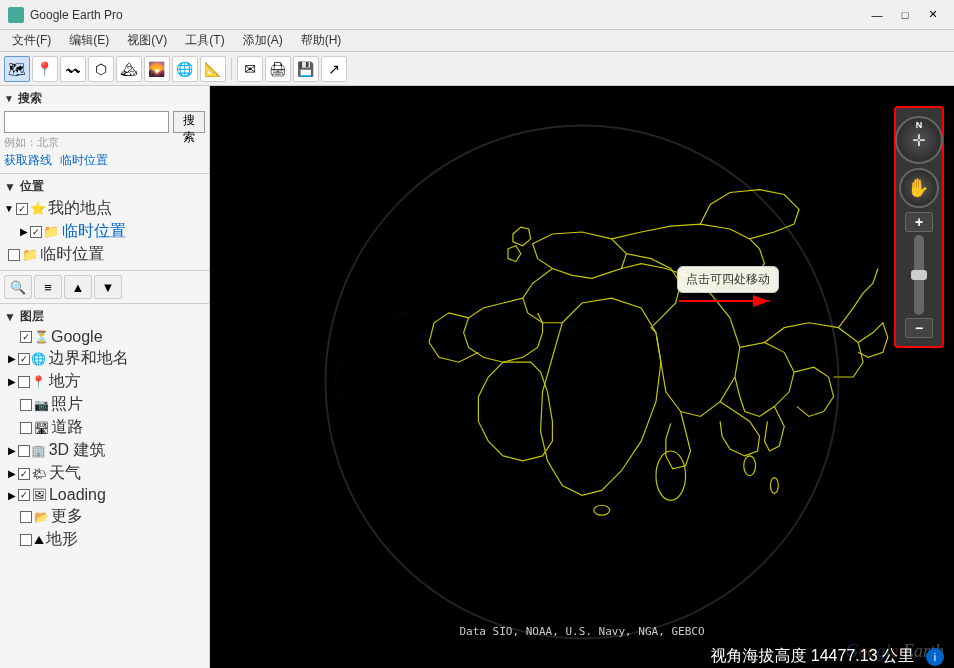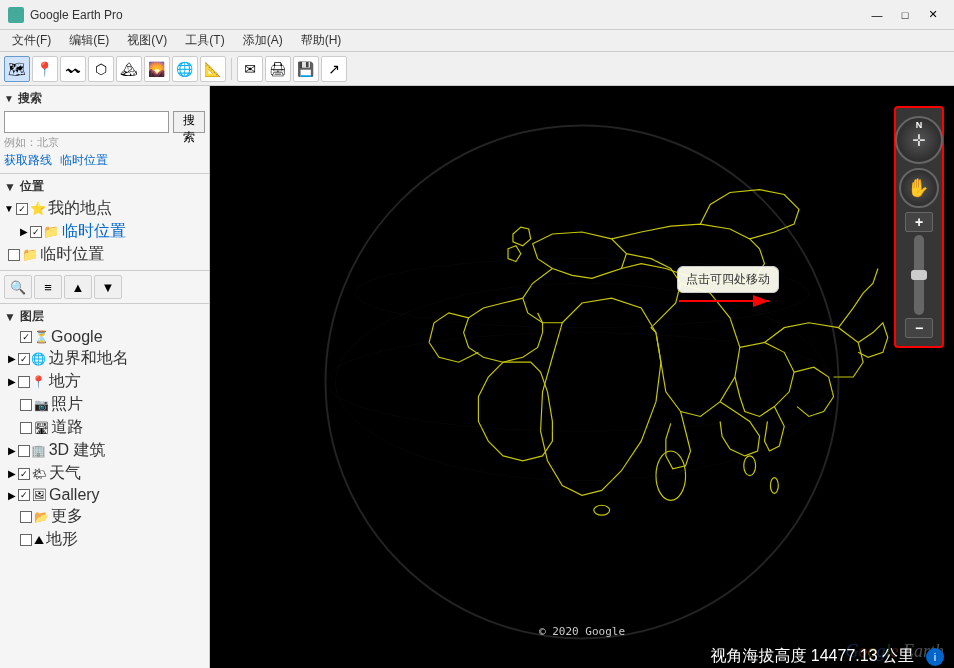--- a/index.html
+++ b/index.html
@@ -236,21 +236,21 @@
           <div class="tree-item" style="padding-left: 4px;">
             <span style="font-size: 10px;">▶</span>
             <span class="checkbox checked"></span>
             <span style="font-size: 12px;">🌤</span>
             <span class="tree-label">天气</span>
           </div>
           <div class="tree-item" style="padding-left: 4px;">
             <span style="font-size: 10px;">▶</span>
             <span class="checkbox checked"></span>
             <span style="font-size: 12px;">🖼</span>
-            <span class="tree-label">Gallery</span>
+            <span class="tree-label">Loading</span>
           </div>
           <div class="tree-item" style="padding-left: 4px;">
             <span style="width: 10px; display: inline-block;"></span>
             <span class="checkbox"></span>
             <span style="font-size: 12px;">📂</span>
             <span class="tree-label">更多</span>
           </div>
           <div class="tree-item" style="padding-left: 4px;">
             <span style="width: 10px; display: inline-block;"></span>
             <span class="checkbox"></span>
@@ -350,21 +350,21 @@
       <div class="zoom-control">
         <button class="zoom-btn">+</button>
         <div class="zoom-slider">
           <div class="zoom-thumb"></div>
         </div>
         <button class="zoom-btn">−</button>
       </div>
     </div>
 
     <div class="map-credits">
-      <div>© 2020 Google</div>
+      <div>Data SIO, NOAA, U.S. Navy, NGA, GEBCO</div>
     </div>
 
     <div class="google-earth-logo">
       <span style="color:#4285f4;">G</span><span style="color:#ea4335;">o</span><span style="color:#fbbc05;">o</span><span style="color:#4285f4;">g</span><span style="color:#34a853;">l</span><span style="color:#ea4335;">e</span> <span style="color:#fff;">Earth</span>
     </div>
 
     <div class="status-bar">
       <span class="status-text">视角海拔高度 14477.13 公里</span>
       <div class="status-icon">i</div>
     </div>

